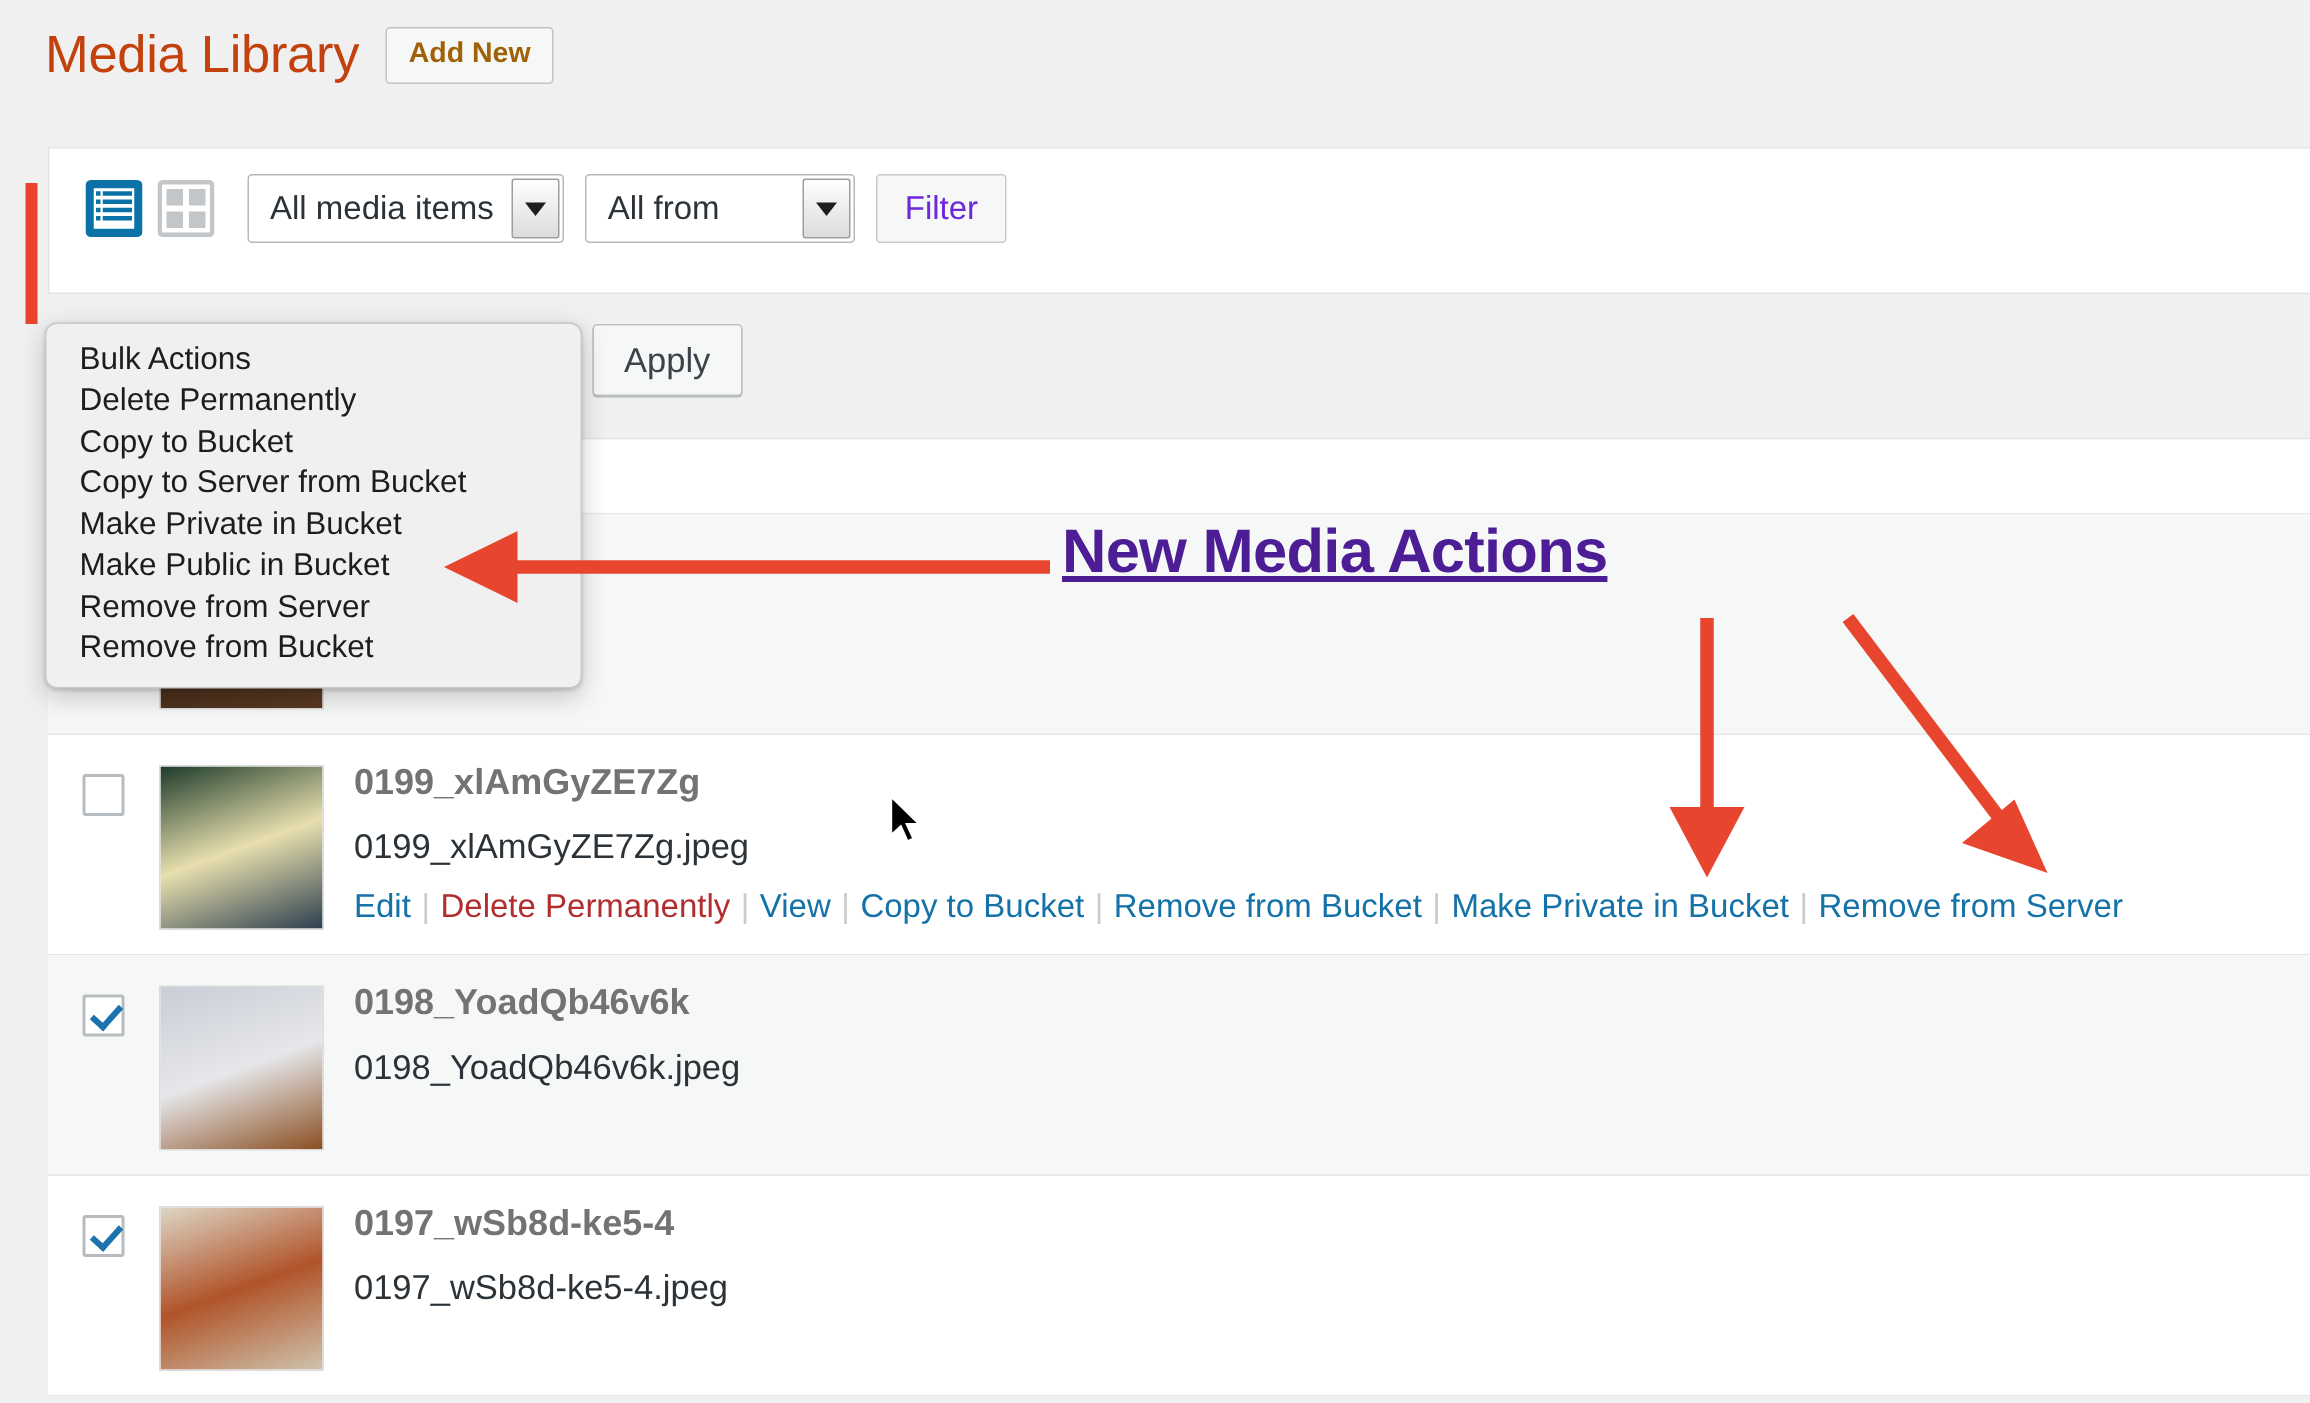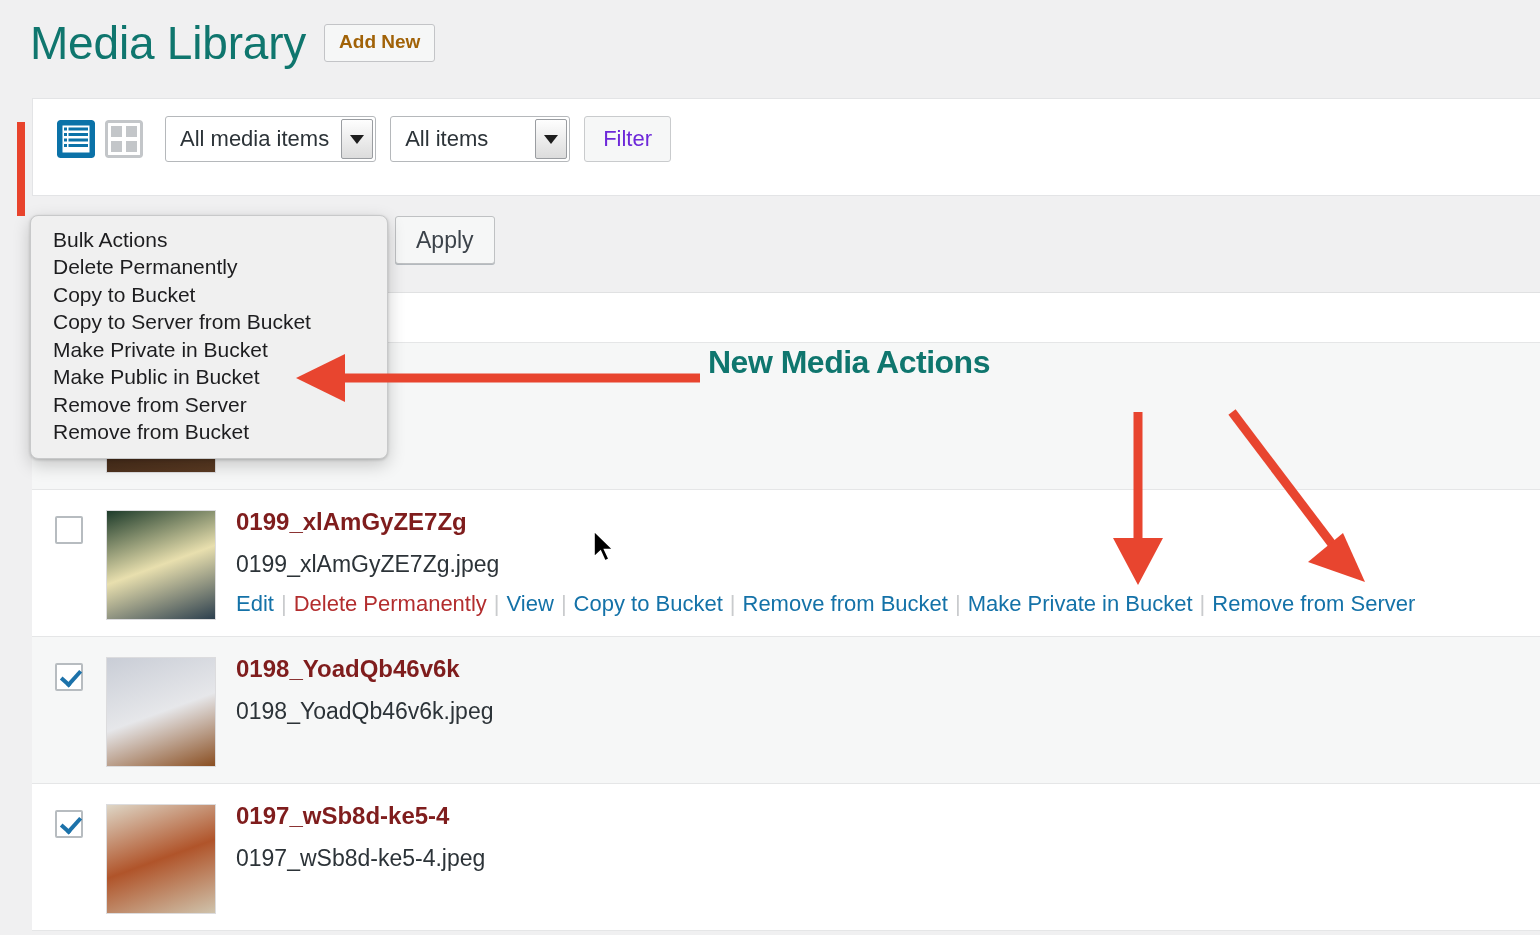--- a/index.html
+++ b/index.html
@@ -16,23 +16,23 @@
     background: #f0f0f1;
   }
 
   
   .page-header {
     position: absolute;
     left: 30px; top: 18px;
     display: flex; align-items: center; gap: 18px;
   }
   .page-title {
-    font-size: 46px;
+    font-size: 35px;
     font-weight: 400;
-    color: #0f766e;
+    color: #c2410c;
     line-height: 1.1;
     letter-spacing: -0.2px;
   }
   .add-new-btn {
     display: inline-block;
     padding: 7px 14px 8px;
     font-size: 19px;
     font-weight: bold;
     color: #a16207;
     background: #f6f7f7;
@@ -181,21 +181,21 @@
     width: 110px; height: 110px;
     border: 1px solid #dcdcde;
     overflow: hidden;
     display: block;
     background: #ddd;
   }
   .info-cell { padding-left: 14px; padding-top: 0; flex: 1; min-width: 0; }
   .media-title {
     font-size: 24px;
     font-weight: bold;
-    color: #7f1d1d;
+    color: #737373;
     line-height: 1.2;
     margin-bottom: 14px;
     cursor: pointer;
     display: inline-block;
   }
   .media-file {
     font-size: 23px;
     color: #2c3338;
     line-height: 1.2;
     margin-bottom: 12px;
@@ -241,26 +241,27 @@
     left: 17px; top: 122px;
     width: 8px; height: 94px;
     background: #e8432c;
     z-index: 41;
   }
 
   
   .anno-text {
     position: absolute;
     left: 708px; top: 344px;
-    font-size: 32px;
+    font-size: 41px;
     font-weight: bold;
-    color: #0f766e;
+    color: #4c1d95;
     letter-spacing: -0.5px;
     white-space: nowrap;
     z-index: 45;
+    text-decoration: underline;
   }
   .anno-svg {
     position: absolute;
     left: 0; top: 0;
     width: 1540px; height: 935px;
     pointer-events: none;
     z-index: 46;
   }
 
   
@@ -310,21 +311,21 @@
       </div>
 
       <div class="sel-wrap">
         <div class="sel-box">All media items</div>
         <span class="sel-arrow">
             <i></i>
           </span>
       </div>
 
       <div class="sel-wrap">
-        <div class="sel-box" style="min-width:180px">All items</div>
+        <div class="sel-box" style="min-width:180px">All from</div>
         <span class="sel-arrow">
             <i></i>
           </span>
       </div>
 
       <div class="filter-btn">Filter</div>
     </div>
   </div>
 
   <div class="bulk-row">

